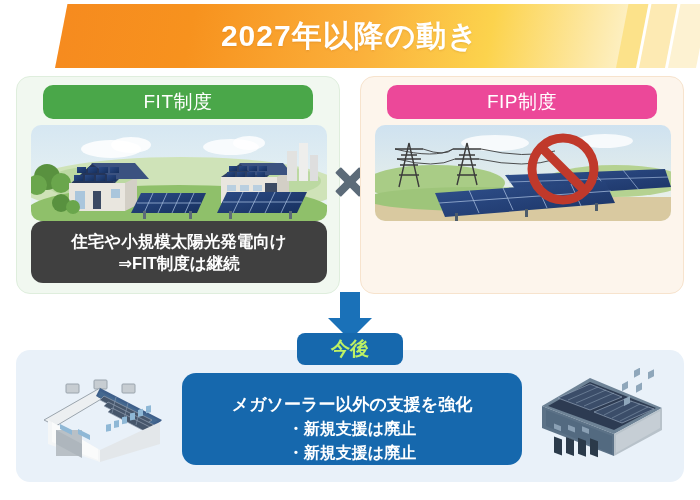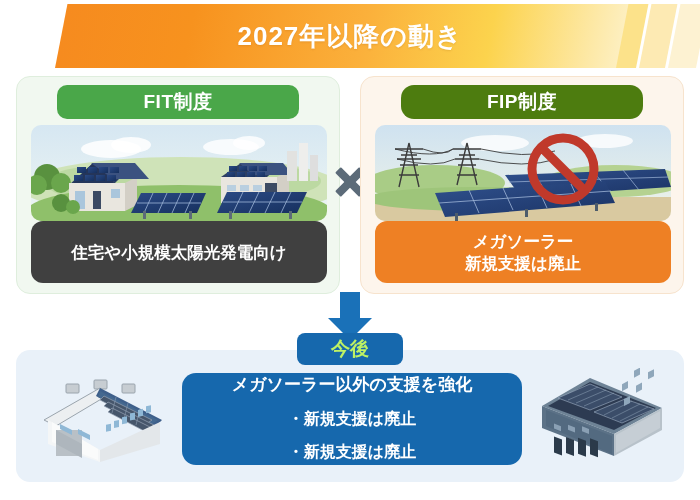--- a/index.html
+++ b/index.html
@@ -45,21 +45,21 @@
   .banner-seg.s3 { left: 668px; width: 28px; background: #fdf2d2; }
   .banner-title {
     position: absolute;
     left: 0; top: 0;
     width: 700px; height: 64px;
     display: flex;
     align-items: center;
     justify-content: center;
     box-sizing: border-box;
     color: #ffffff;
-    font-size: 26px;
+    font-size: 30px;
     font-weight: bold;
     letter-spacing: 1px;
     text-shadow: 0 1px 2px rgba(150,80,0,0.18);
   }
 
   
   .panel {
     position: absolute;
     top: 76px;
     height: 218px;
@@ -75,33 +75,33 @@
     left: 360px; width: 324px;
     background: #fdf5ec;
     border: 1px solid #f7e3cd;
   }
 
   .pill {
     position: absolute;
     left: 50%;
     transform: translateX(-50%);
     top: 8px;
-    width: 242px;
+    width: 270px;
     height: 34px;
     border-radius: 10px;
     display: flex;
     align-items: center;
     justify-content: center;
     color: #fff;
     font-size: 19px;
-    font-weight: bold;
+    font-weight: normal;
     letter-spacing: 0.5px;
   }
   .pill-green { background: #4aa749; }
-  .pill-orange { background: #4d7c0f; border-radius: 13px; }
+  .pill-orange { background: #ec4899; }
 
   .illus {
     position: absolute;
     left: 14px;
     top: 48px;
     width: 296px;
     height: 96px;
     border-radius: 10px;
     overflow: hidden;
   }
@@ -190,24 +190,23 @@
   }
   .future-box {
     position: absolute;
     left: 182px; top: 373px;
     width: 340px; height: 92px;
     background: #1668ad;
     border-radius: 14px;
     display: flex;
     flex-direction: column;
     align-items: center;
-    justify-content: space-between;
+    justify-content: flex-end;
     color: #fff;
     z-index: 4;
-    font-family: Liberation Mono, monospace;
   }
   .future-box .lead {
     font-size: 17px;
     font-weight: bold;
     line-height: 1.5;
   }
   .future-box .bullet {
     font-size: 16px;
     font-weight: bold;
     line-height: 1.5;
@@ -332,20 +331,21 @@
           <line x1="260" y1="67" x2="250" y2="88"></line>
           <line x1="192" y1="77" x2="271" y2="77"></line>
         </g>
         <rect x="198" y="86" width="3" height="8" fill="#5c6b79"></rect>
         <rect x="258" y="86" width="3" height="8" fill="#5c6b79"></rect>
       </svg>
     </div>
 
     <div class="msgbox green">
       <span>住宅や小規模太陽光発電向け</span>
+      <span>⇒FIT制度は継続</span>
     </div>
   </div>
 
   <div class="xmark">
     <span class="a"></span>
     <span class="b"></span>
   </div>
 
   <div class="panel panel-fip">
     <div class="pill pill-orange">FIP制度</div>
@@ -403,24 +403,20 @@
         <rect x="150" y="84" width="3" height="8" fill="#4d5c6b"></rect>
         <rect x="220" y="78" width="3" height="8" fill="#4d5c6b"></rect>
 
         <g>
           <circle cx="188" cy="44" r="31" fill="none" stroke="#c0392b" stroke-width="9"></circle>
           <line x1="167" y1="23" x2="209" y2="65" stroke="#c0392b" stroke-width="9" stroke-linecap="butt"></line>
         </g>
       </svg>
     </div>
 
-    <div class="msgbox orange">
-      <span>メガソーラー</span>
-      <span>新規支援は廃止</span>
-    </div>
   </div>
 
   <div class="arrow">
     <div class="shaft"></div>
     <div class="head"></div>
   </div>
 
   <div class="future-panel"></div>
   <div class="future-badge">今後</div>
 

